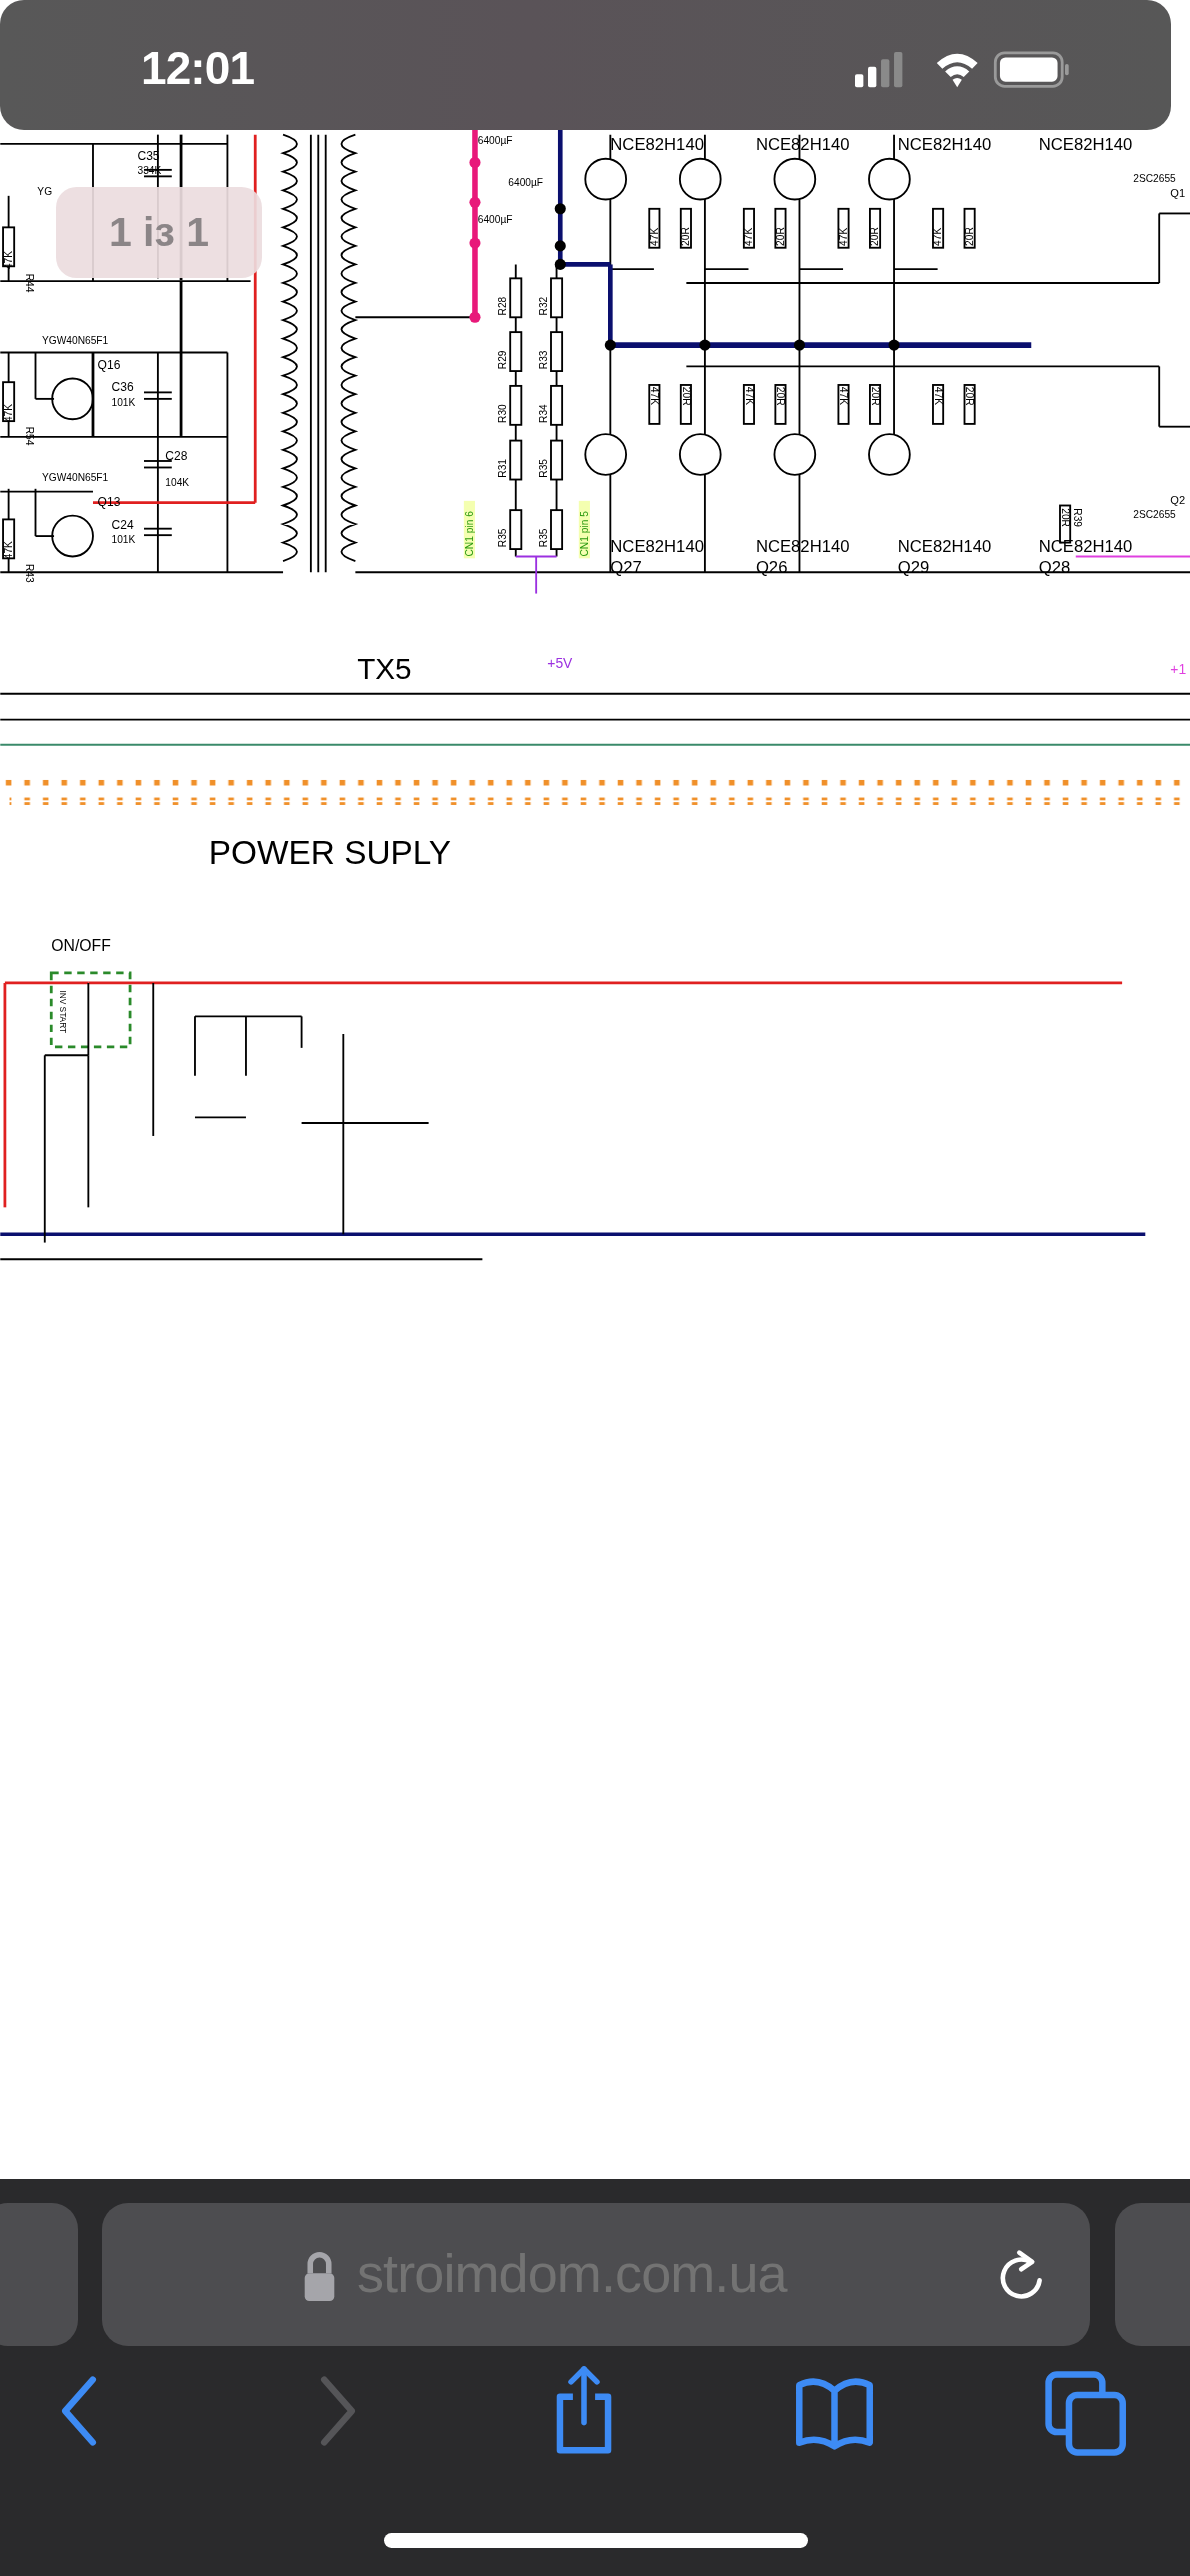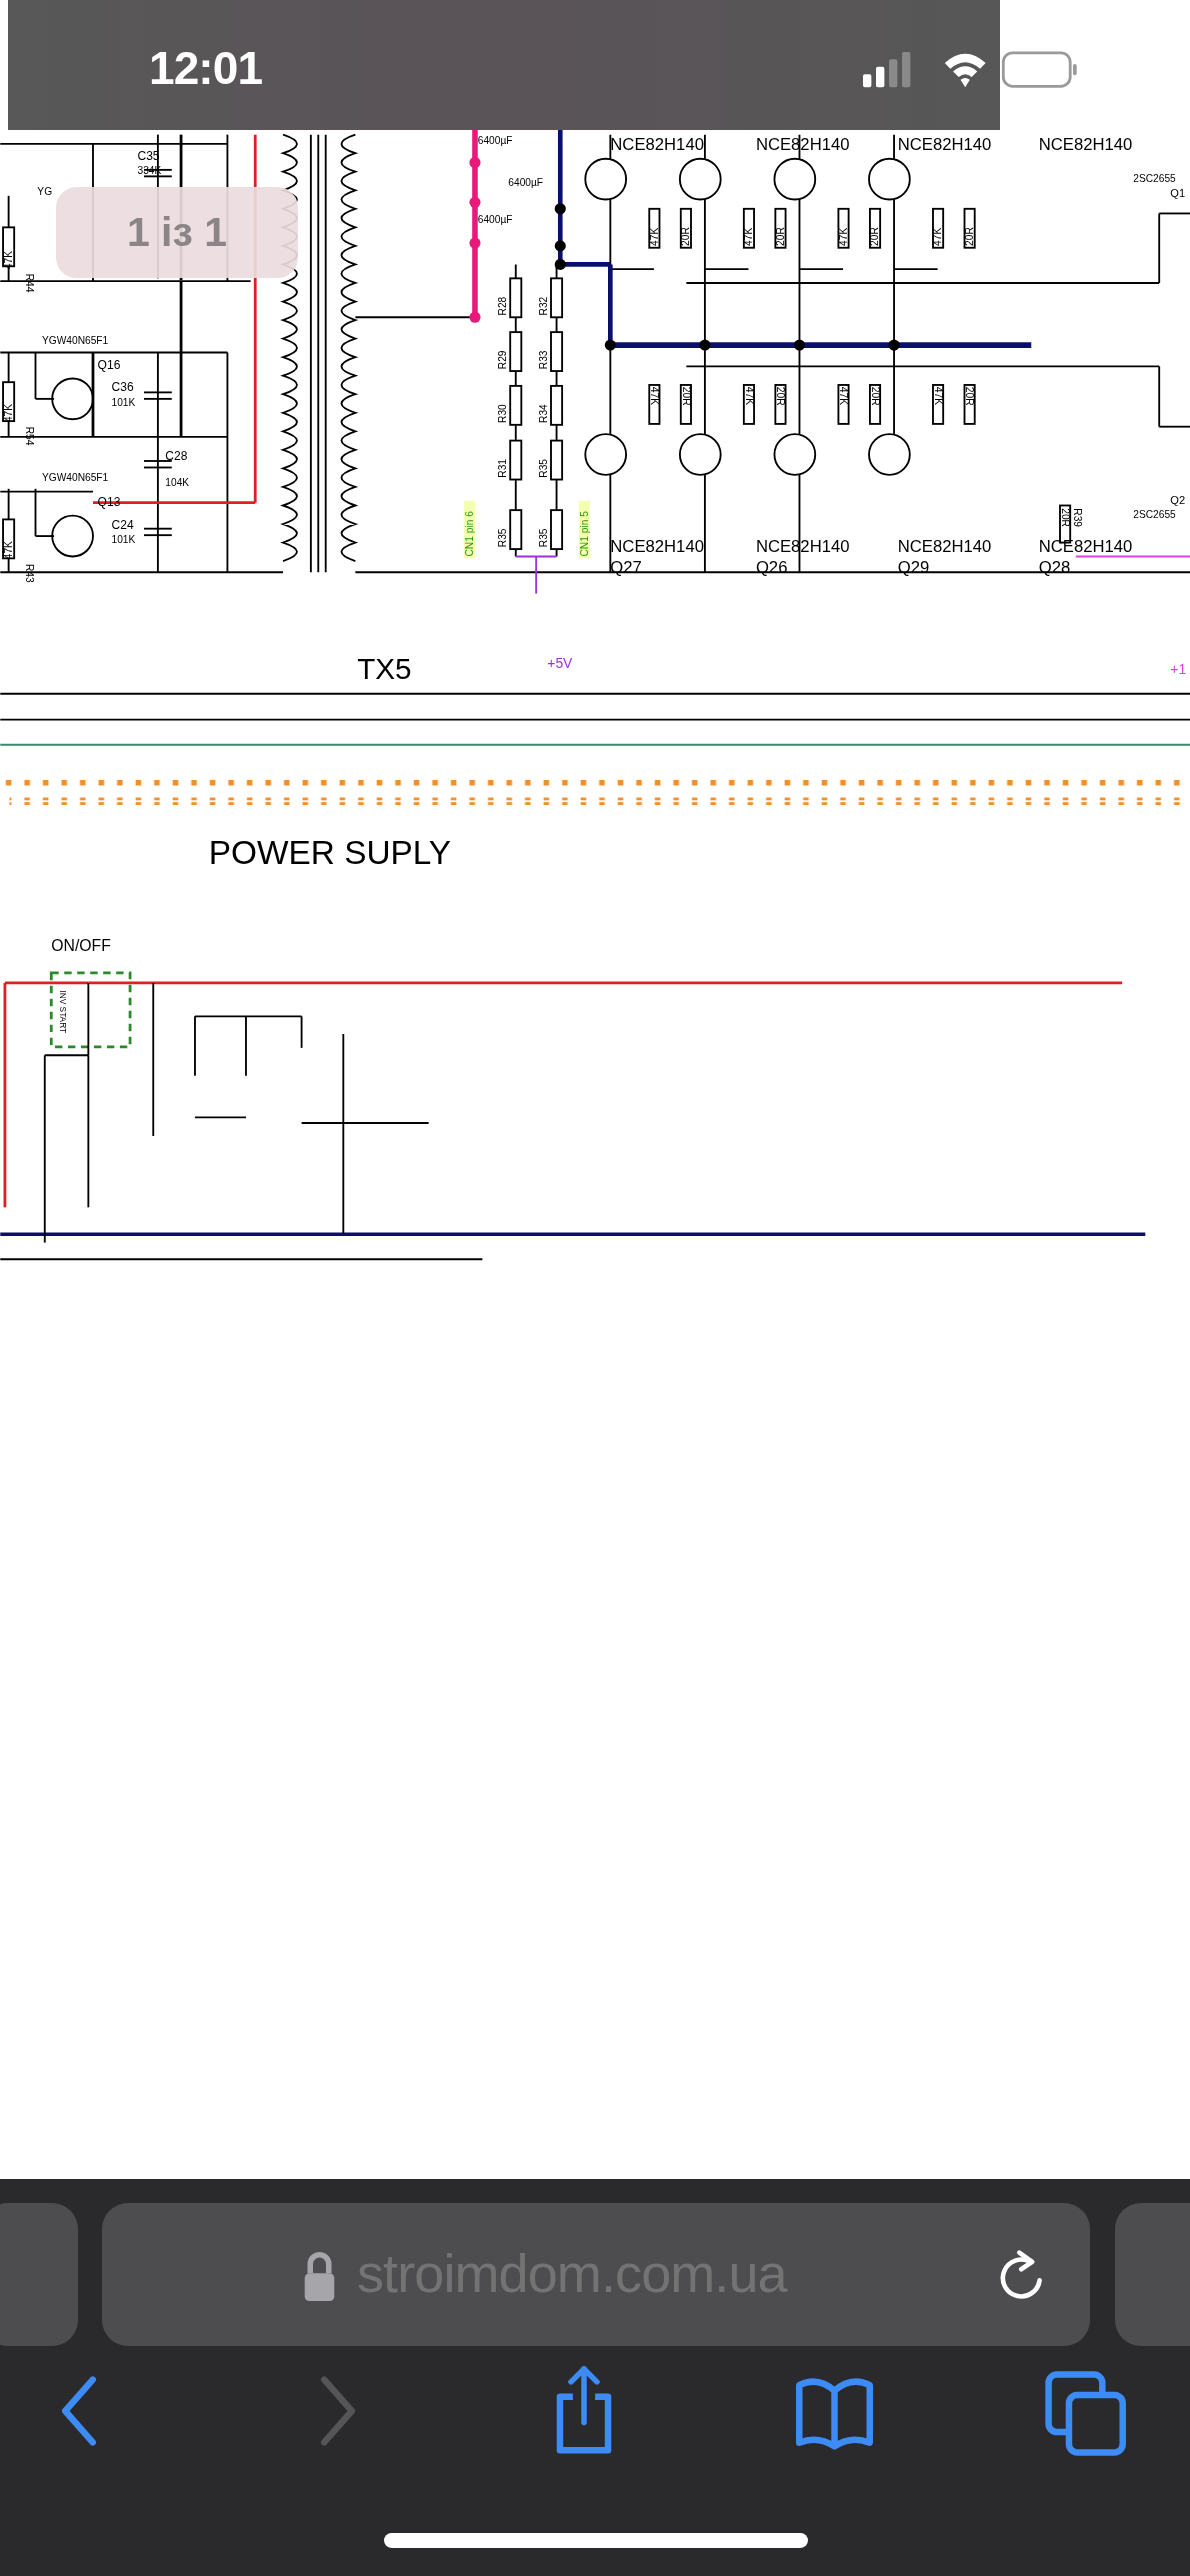--- a/index.html
+++ b/index.html
@@ -1,21 +1,21 @@
 <!DOCTYPE html>
 <html style="font-size:15px"><head>
 <meta charset="utf-8">
 <style>
   html, body { margin:0; padding:0; }
   body { width:1191px; height:2576px; position:relative; overflow:hidden; background:#ffffff; font-family:"Liberation Sans", sans-serif; }
-  .statusbar { position:absolute; left:8px; top:0; width:992px; height:130px; background:linear-gradient(90deg,#585858 0%,#5a5358 45%,#575757 100%); z-index:5; }
+  .statusbar { position:absolute; left:0; top:0; width:1171px; height:130px; background:linear-gradient(90deg,#585858 0%,#5a5358 45%,#575757 100%); z-index:5;border-radius:24px; }
   .time { position:absolute; left:141px; top:41px; font-size:46px; font-weight:bold; color:#fff; letter-spacing:-0.9px; }
   .sig { position:absolute; top:50px; left:855px; }
   .content { position:absolute; left:0; top:130px; width:1191px; height:2049px; background:#fff; overflow:hidden; }
-  .pagebadge { position:absolute; left:56px; top:57px; width:242px; height:91px; border-radius:20.4px; background:rgba(235,220,222,0.92); color:#8b8587; font-size:41px; font-weight:bold; display:flex; align-items:center; justify-content:center; z-index:3; }
+  .pagebadge { position:absolute; left:56px; top:57px; width:206px; height:91px; border-radius:20.4px; background:rgba(235,220,222,0.92); color:#8b8587; font-size:41px; font-weight:bold; display:flex; align-items:center; justify-content:center; z-index:3; }
   .toolbar { position:absolute; left:0; top:2179px; width:1191px; height:397px; background:#2a2a2c; }
   .urlbar { position:absolute; left:102px; top:2203px; width:988px; height:143px; background:#4d4d50; border-radius:26px; }
   .tabL { position:absolute; left:-18.5px; top:2203px; width:96px; height:143px; background:#4d4d50; border-radius:26px; }
   .tabR { position:absolute; left:1115px; top:2203px; width:111px; height:143px; background:#4d4d50; border-radius:26px; }
   .urltext { position:absolute; left:357px; top:2242px; font-size:54px; color:#737373; letter-spacing:-0.9px; }
   .homebar { position:absolute; left:384px; top:2533px; width:424px; height:15px; background:#fff; border-radius:7.4px; }
   svg text { font-family:"Liberation Sans", sans-serif; }
 </style>
 </head>
 <body>

